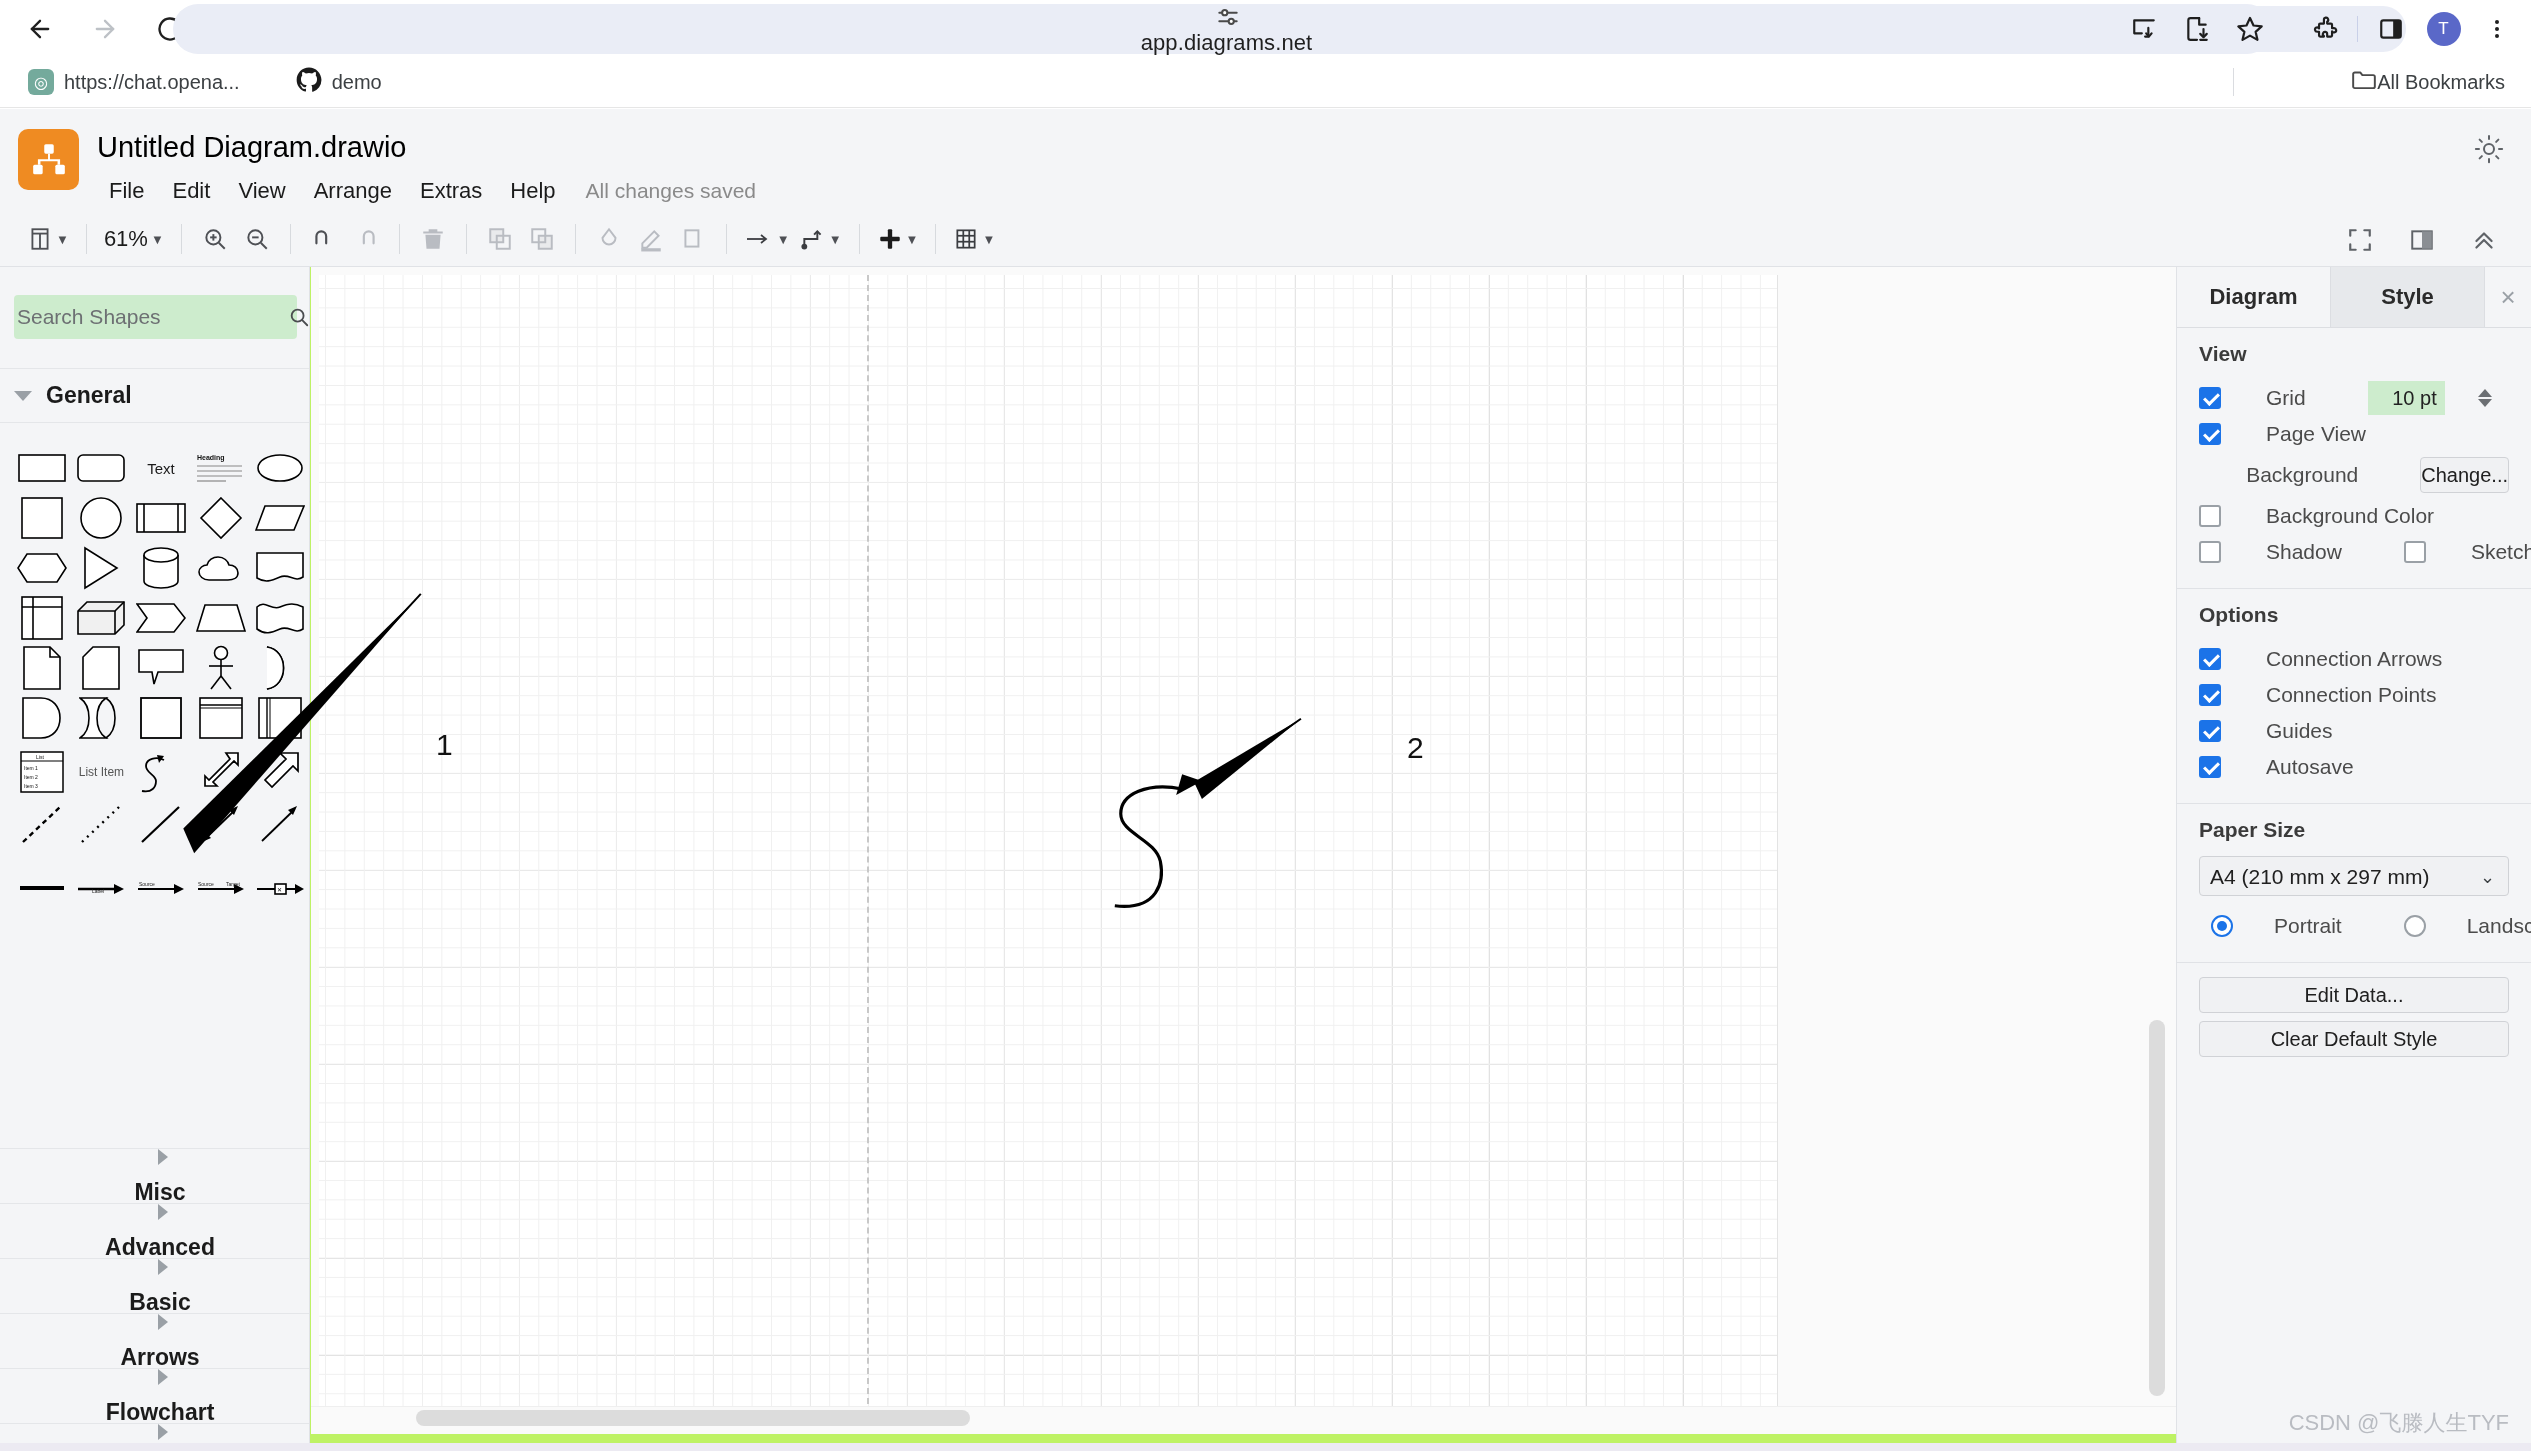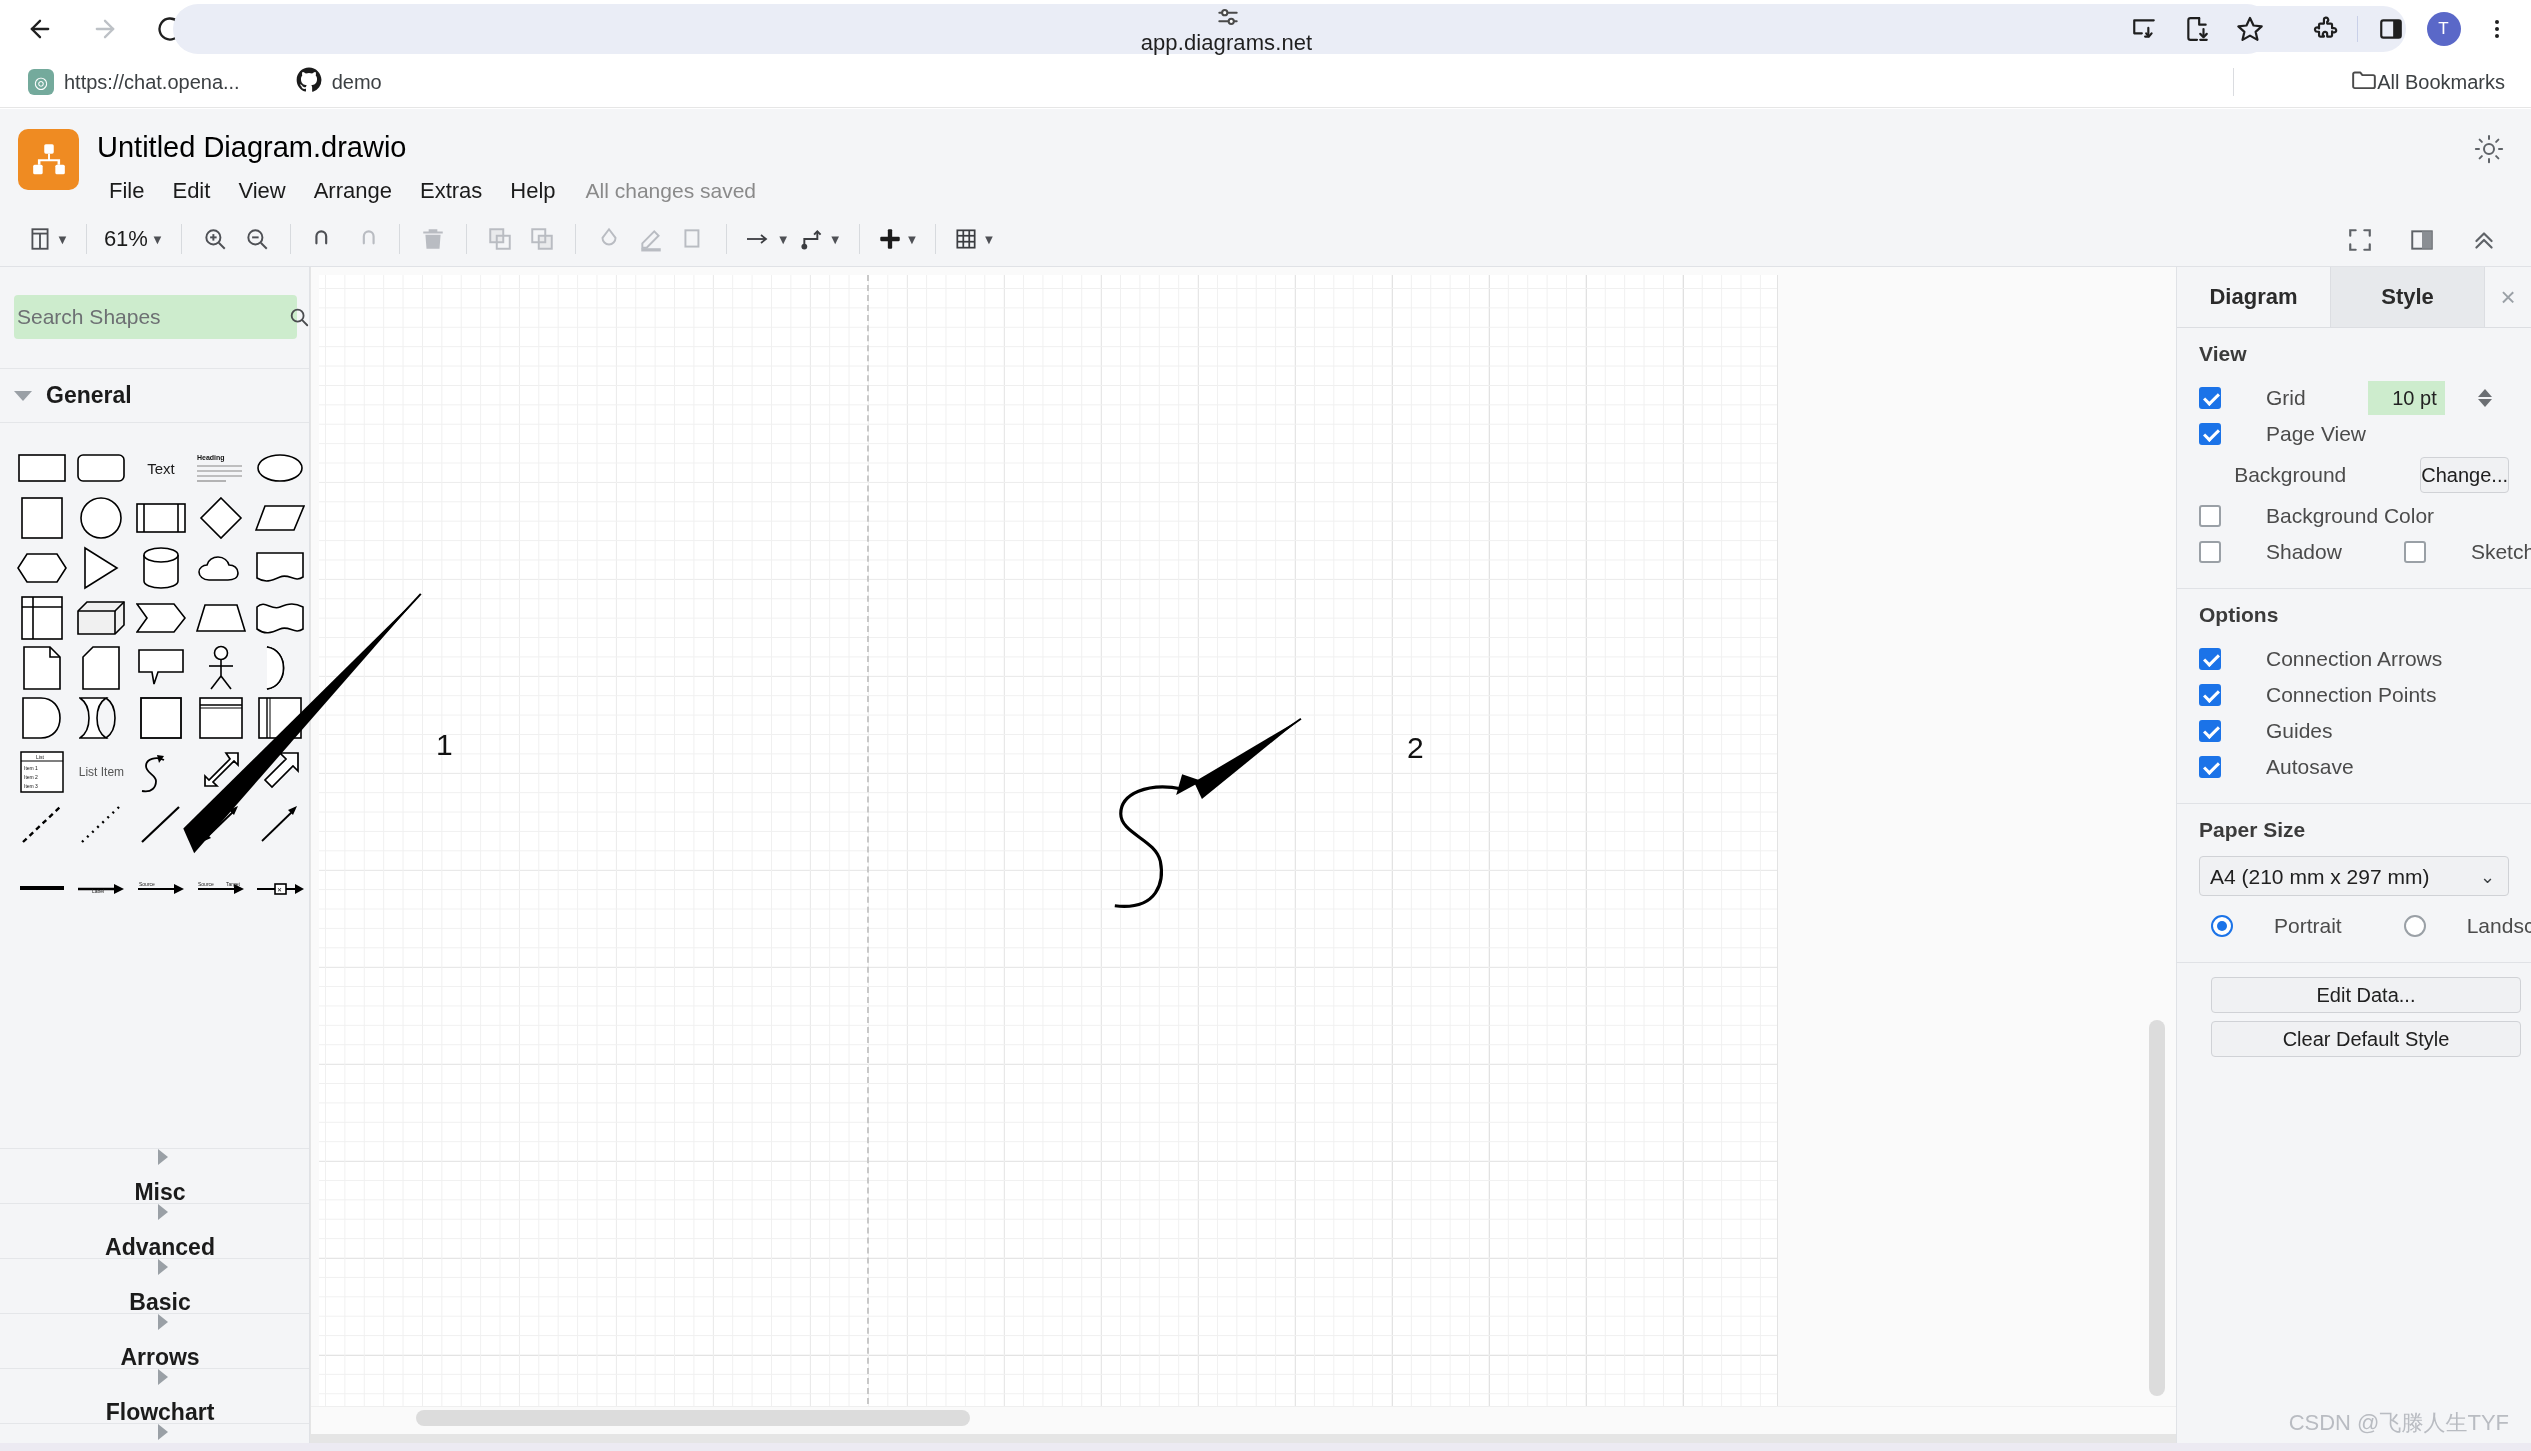--- a/index.html
+++ b/index.html
@@ -33,21 +33,21 @@
     background:#ffffff; display:flex; align-items:center; border-bottom:1px solid #e6e6e6;}
   .bm{ display:flex; align-items:center; gap:10px; padding:0 14px; height:40px;
     font-size:20px; color:#3c4043; }
   #bm-openai-icon{ width:26px; height:26px; border-radius:6px; background:#74aa9c;
     display:flex;align-items:center;justify-content:center; color:#fff; font-size:16px;}
   #all-bookmarks{ position:absolute; right:26px; display:flex; align-items:center; 
     font-size:20px; color:#3c4043; }
   #bm-separator{ position:absolute; right:297px; width:1px; height:28px; background:#dadce0; }
 
   
-  #app{ position:absolute; left:0; top:109px; width:2531px; height:1342px; background:#e5e5e5;}
+  #app{ position:absolute; left:0; top:109px; width:2531px; height:1342px; background:#bef264;}
 
   #app-header{ position:absolute; left:0; top:0; width:2531px; height:103px; background:#f4f5f7;}
   #app-logo{ position:absolute; left:18px; top:20px; width:61px; height:61px; border-radius:10px;
     background:#ef8b22; display:flex; align-items:center; justify-content:center;}
   #app-title{ position:absolute; left:97px; top:22px; font-size:29px; color:#000; }
   #menubar{ position:absolute; left:95px; top:67px; display:flex; align-items:center; gap:0px;}
   .menu-item{ font-size:22px; color:#1b1b1b; padding:2px 14px; }
   #save-status{ font-size:21px; color:#8a8a8a; padding-left:16px; }
   #theme-toggle{ position:absolute; right:24px; top:22px; width:36px;height:36px;
      display:flex;align-items:center;justify-content:center; color:#5f6368;}
@@ -134,21 +134,21 @@
   .grid-input{ width:77px; height:34px; background:#cdeccd; border:none; text-align:right;
      padding-right:8px; font-size:20px; color:#222; font-family:"Liberation Sans",sans-serif;}
   .spin{ display:flex; flex-direction:column; justify-content:center; margin-left:2px; gap:2px;}
   .spin i{ width:0;height:0;border-left:7px solid transparent;border-right:7px solid transparent;}
   .spin i.up{ border-bottom:8px solid #6b6f73; }
   .spin i.dn{ border-top:8px solid #6b6f73; }
   .clr-wrap{ display:flex; align-items:center; border:1px solid #d5d7da; border-radius:4px;
      background:#f0f1f3; padding:3px 6px; margin-left:8px; }
   .clr-swatch{ width:42px;height:24px;background:#c8c8c8;border:1px solid #555; }
   .btn-grey{ background:#f0f1f3; border:1px solid #d0d2d6; border-radius:4px; font-size:20px;
-     color:#202020; height:36px; font-family:"Liberation Sans",sans-serif;margin-left:12px; }
+     color:#202020; height:36px; font-family:"Liberation Sans",sans-serif; }
   .radio{ width:22px;height:22px;border:2px solid #9aa0a6;border-radius:50%;background:#fff;
      margin-right:10px; flex:none;}
   .radio.on{ border-color:#1b73e8; position:relative;}
   .radio.on::after{content:"";position:absolute;left:4px;top:4px;width:10px;height:10px;
      border-radius:50%;background:#1b73e8;}
   #paper-select{ width:100%; height:40px; background:#f0f1f3; border:1px solid #d0d2d6;
      border-radius:4px; font-size:21px; padding:0 10px; color:#202020;
      font-family:"Liberation Sans",sans-serif; -webkit-appearance:none; appearance:none;}
   #paper-select-wrap{ position:relative; }
   #paper-caret{ position:absolute; right:14px; top:10px; color:#3c4043; font-size:18px;

